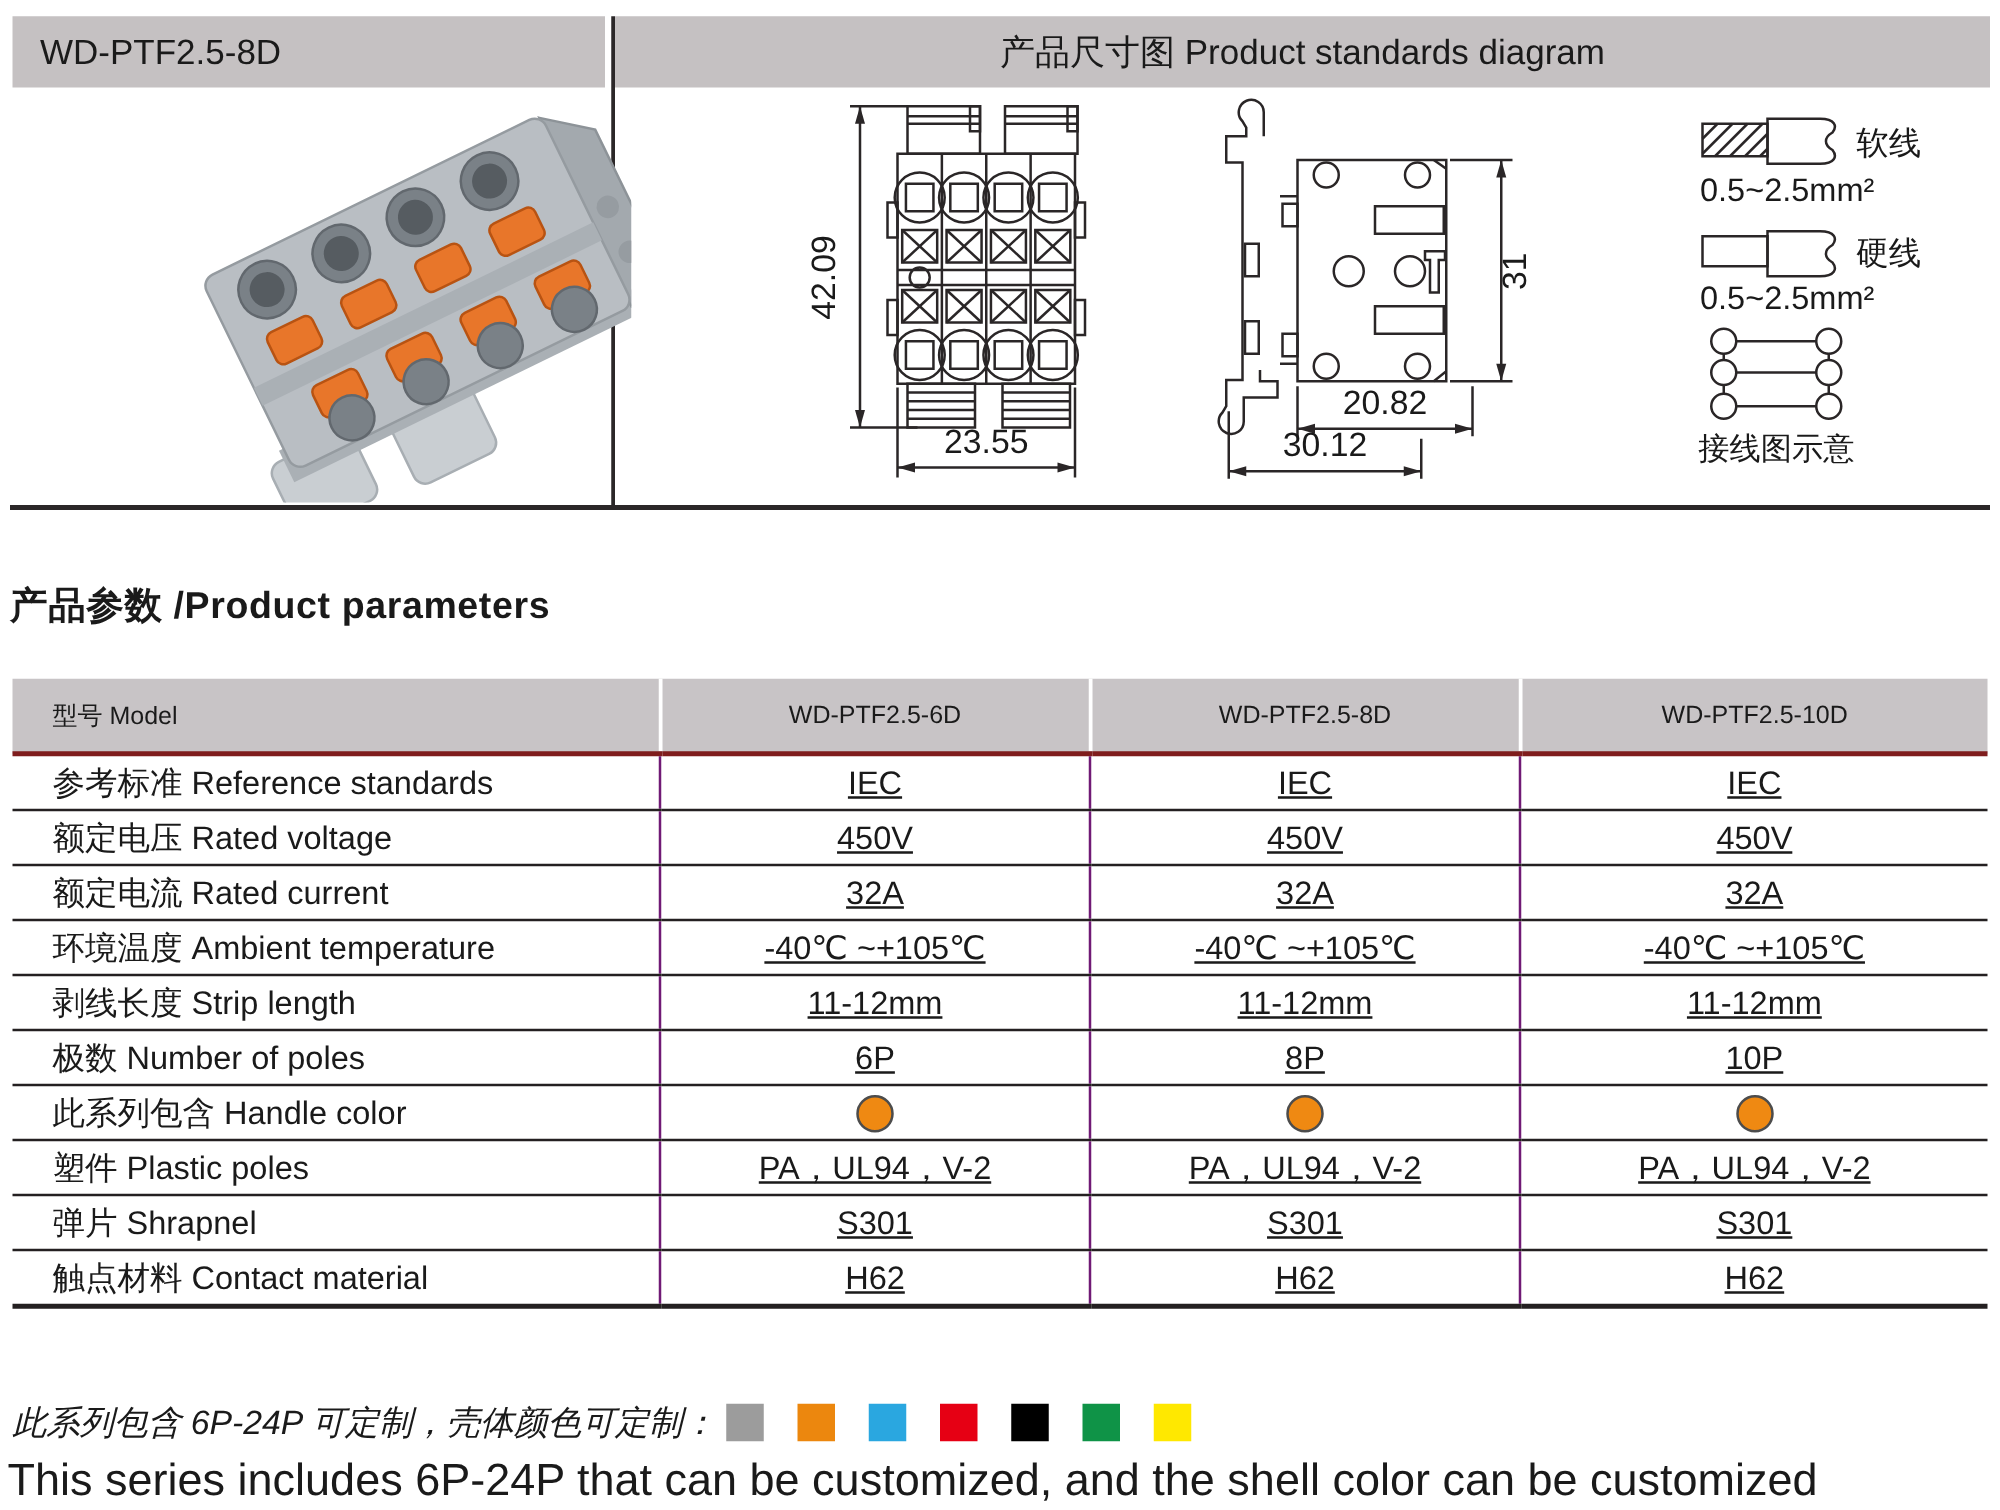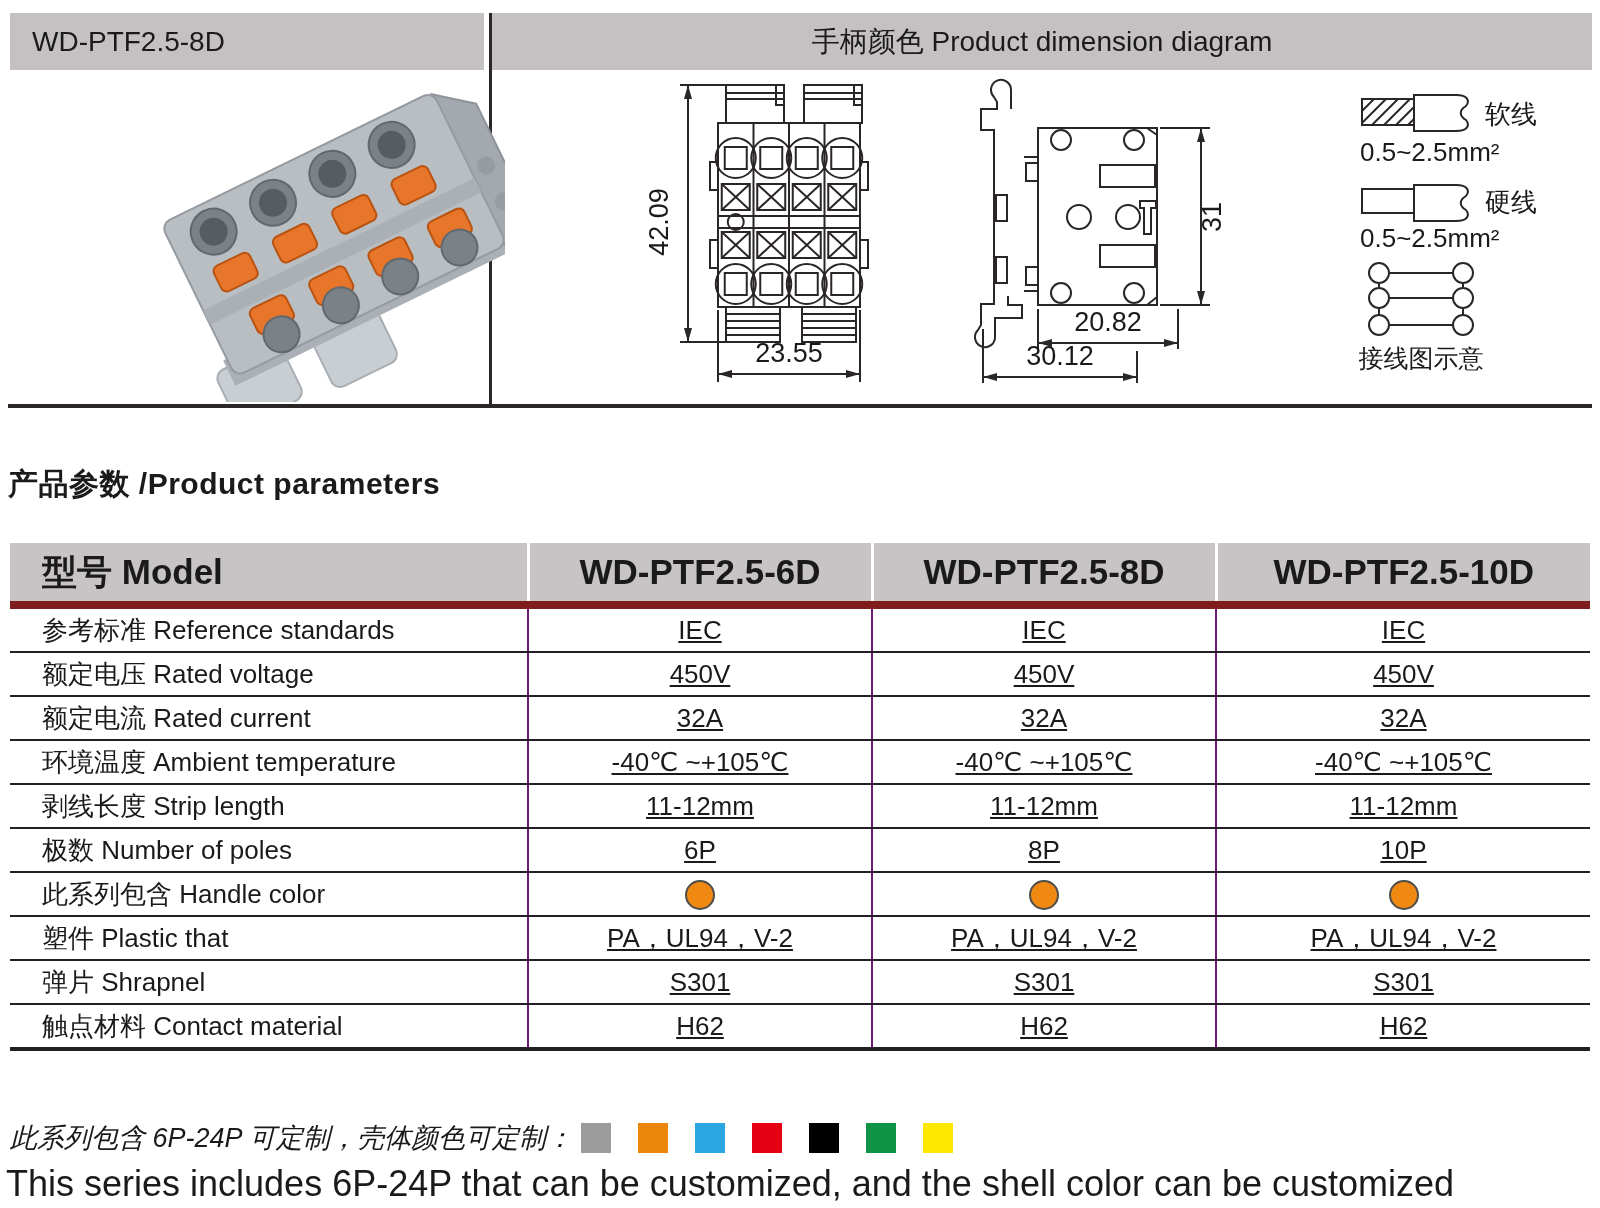--- a/index.html
+++ b/index.html
@@ -13,22 +13,22 @@
   #hdr-left{left:10px;width:452px;padding-left:22px;font-size:28px;}
   #hdr-right{left:492px;width:1100px;justify-content:center;font-size:28px;}
   .vline{position:absolute;left:489px;top:13px;width:3px;height:391px;background:#2b2728;}
   .section-rule{position:absolute;left:8px;top:404px;width:1584px;height:4px;background:#2b2728;}
   .absvg{position:absolute;}
   svg text{font-family:"Liberation Sans","DejaVu Sans",sans-serif;fill:#1a1a1a;}
   
   .page-title{position:absolute;left:8px;top:464px;font-size:30px;font-weight:bold;letter-spacing:.5px;}
   table.params{position:absolute;left:10px;top:543px;width:1580px;border-collapse:collapse;table-layout:fixed;}
   table.params th{
-    background:#c8c4c6;height:56px;font-size:35px;font-weight:bold;
-    border-bottom:8px solid #7f1d1d;text-align:center;
+    background:#c8c4c6;height:56px;font-size:20px;font-weight:normal;
+    border-bottom:4px solid #7f1d1d;text-align:center;
   }
   table.params th.model{text-align:left;padding-left:32px;}
   table.params th:not(:first-child){border-left:3px solid #ffffff;}
   table.params td{
     height:42px;font-size:26px;text-align:center;border-bottom:2px solid #242021;
     padding:0;
     margin-top:40px;
   }
   table.params td.label{text-align:left;padding-left:32px;}
   table.params td:not(:first-child){border-left:2px solid #701a75;text-decoration:underline;}
@@ -40,21 +40,21 @@
   .swatch{width:30px;height:30px;}
   .note-en{position:absolute;left:6px;top:1163px;font-size:36px;}
 </style>
 </head>
 <body>
 
 <div class="hdr" id="hdr-left">
   <span>WD-PTF2.5-8D</span>
 </div>
 <div class="hdr" id="hdr-right">
-  <span>手柄颜色 Product dimension diagram</span>
+  <span>产品尺寸图 Product standards diagram</span>
 </div>
 <div class="vline"></div>
 <div class="section-rule"></div>
 
 <svg class="absvg" style="left:95px;top:72px" width="410" height="330" viewBox="0 0 410 330">
   <g transform="translate(66,152) rotate(-26)">
 
     <rect x="-18" y="158" width="72" height="60" rx="10" fill="#c9ced2" stroke="#a8aeb3" stroke-width="2"></rect>
     <rect x="84" y="166" width="72" height="60" rx="10" fill="#c9ced2" stroke="#a8aeb3" stroke-width="2"></rect>
     <rect x="-4" y="150" width="310" height="28" fill="#aab0b5"></rect>
@@ -333,21 +333,21 @@
       <td>8P</td>
       <td>10P</td>
     </tr>
     <tr>
       <td class="label">此系列包含 Handle color</td>
       <td><span class="dot" style="background: rgb(239, 137, 18);"></span></td>
       <td><span class="dot" style="background: rgb(239, 137, 18);"></span></td>
       <td><span class="dot" style="background: rgb(239, 137, 18);"></span></td>
     </tr>
     <tr>
-      <td class="label">塑件 Plastic that</td>
+      <td class="label">塑件 Plastic poles</td>
       <td>PA，UL94，V-2</td>
       <td>PA，UL94，V-2</td>
       <td>PA，UL94，V-2</td>
     </tr>
     <tr>
       <td class="label">弹片 Shrapnel</td>
       <td>S301</td>
       <td>S301</td>
       <td>S301</td>
     </tr>

